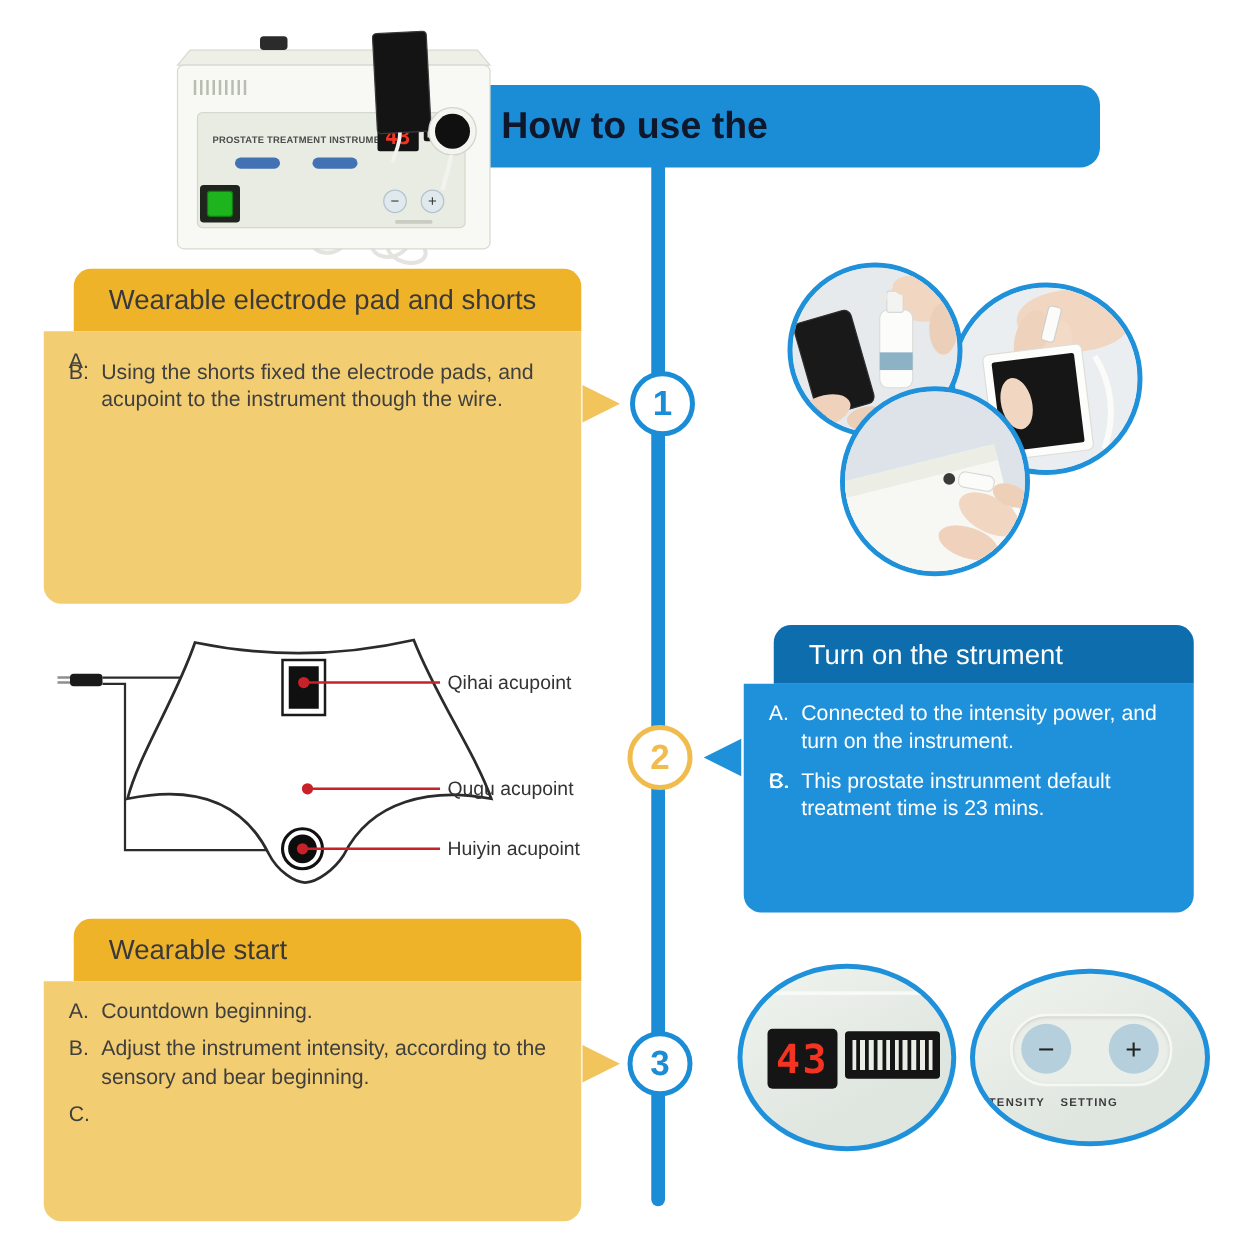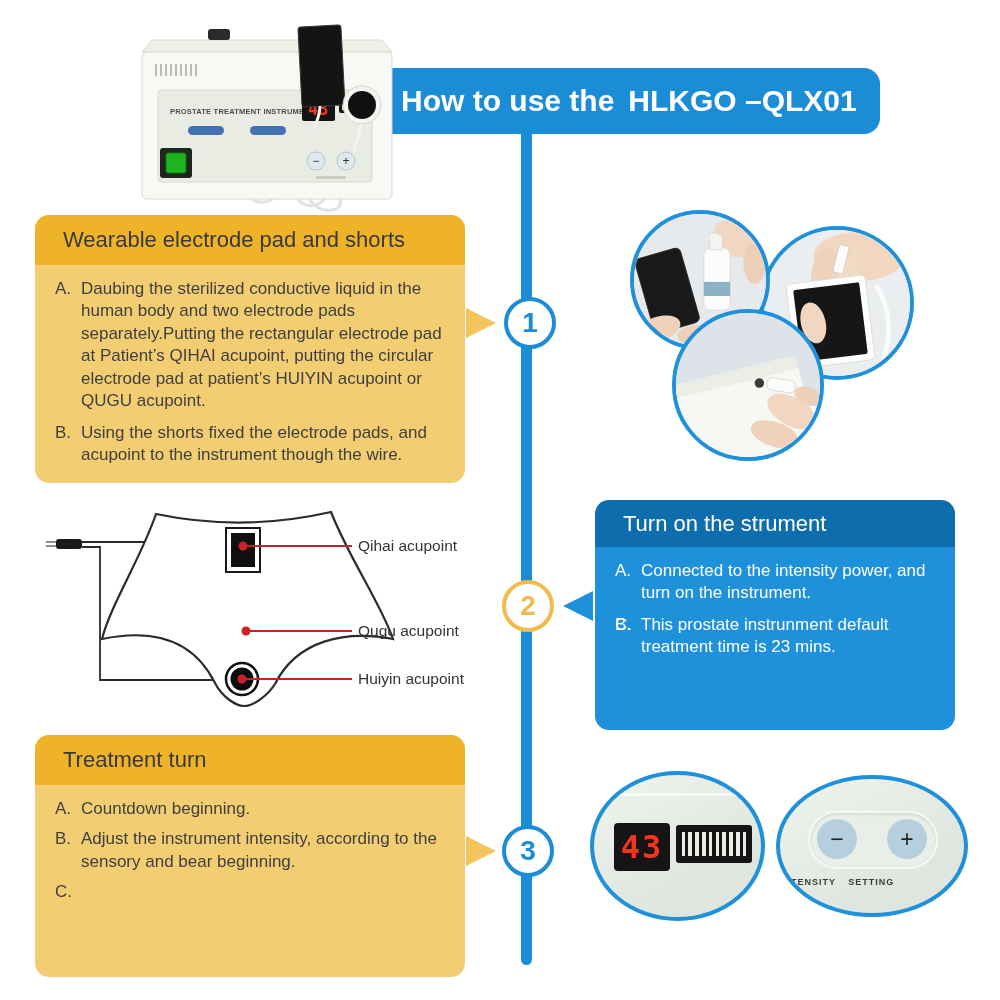--- a/index.html
+++ b/index.html
@@ -2,21 +2,21 @@
 <html><head>
 <meta charset="utf-8">
 <style>
   html,body { margin:0; padding:0; background:#fff; }
   .canvas { position:relative; width:1000px; height:1000px; background:#ffffff;
             font-family:"Liberation Sans",sans-serif; overflow:hidden; }
 
   
   .banner { position:absolute; left:345px; top:68px; width:535px; height:66px;
             background:#1b8cd6; border-radius:16px; display:flex; align-items:center;
-            gap:14px; padding-left:56px; box-sizing:border-box; color:#ffffff;
+            gap:14px; padding-left:56px; box-sizing:border-box; color:#0f172a;
             font-size:30px; font-weight:bold; z-index:2; }
 
   
   .vline { position:absolute; left:521px; top:132px; width:11px; height:833px;
            background:#1b8cd6; border-radius:0 0 6px 6px; z-index:1; }
   .step { position:absolute; width:52px; height:52px; border-radius:50%; background:#fff;
           box-sizing:border-box; border:4px solid #1b8cd6; color:#1b8cd6; z-index:6;
           display:flex; align-items:center; justify-content:center;
           font-size:28px; font-weight:bold; }
   .step.s1 { left:504px; top:297px; }
@@ -26,21 +26,21 @@
           border-top:15px solid transparent; border-bottom:15px solid transparent; }
   .tail.right { border-left:30px solid #f2c45c; }
   .tail.left  { border-right:30px solid #1f90da; }
   .t1 { left:466px; top:308px; }
   .t2 { left:563px; top:591px; }
   .t3 { left:466px; top:836px; }
 
   
   .box { position:absolute; border-radius:14px; z-index:3; }
   .box-header { height:50px; border-radius:14px 14px 0 0; display:flex; align-items:center;
-                padding-left:28px; box-sizing:border-box; font-size:22px; }
+                padding-left:28px; box-sizing:border-box; font-size:22px;margin-left:24px; }
   .box-body { border-radius:0 0 14px 14px; padding:13px 12px 0 20px; box-sizing:border-box;
               font-size:17px; line-height:1.32; }
   .yellow .box-header { background:#efb32a; color:#393939; }
   .yellow .box-body   { background:#f3cd72; color:#3f3f3f; }
   .blue .box-header { background:#0d6dad; color:#fff; font-size:22px; }
   .blue .box-body   { background:#1f90da; color:#fff; }
   .item { position:relative; padding-left:26px; margin-bottom:9px; }
   .item .lbl { position:absolute; left:0; }
 
   
@@ -82,21 +82,20 @@
   .product-photo { position:absolute; left:130px; top:12px; width:280px; height:200px; z-index:3; }
   .shorts-diagram { position:absolute; left:40px; top:498px; width:440px; height:215px; z-index:2; }
 </style>
 </head>
 <body>
 
 <div class="canvas">
 
   <div class="banner">
     <span>How to use the</span>
-    <span>HLKGO –QLX01</span>
   </div>
 
   <div class="vline"></div>
   <div class="tail right t1"></div>
   <div class="tail left t2"></div>
   <div class="tail right t3"></div>
   <div class="step s1">
       <span>1</span>
     </div>
   <div class="step s2">
@@ -162,21 +161,21 @@
       <path d="M 231,112 C 229,124 226,130 224,140" stroke="#f2f2ee" stroke-width="3.5" fill="none"></path>
     </g>
   </svg>
 
   <div class="box yellow" style="left:35px; top:215px; width:430px;">
     <div class="box-header">
       <span>Wearable electrode pad and shorts</span>
     </div>
     <div class="box-body" style="height:218px;">
       <div class="item">
-        <span class="lbl">A.</span><span>Daubing the sterilized conductive liquid in the human body and two electrode pads separately.Putting the rectangular electrode pad at Patient’s QIHAI acupoint, putting the circular electrode pad at patient’s HUIYIN acupoint or QUGU acupoint.</span>
+        <span class="lbl">A.</span>
       </div>
       <div class="item">
         <span class="lbl">B.</span><span>Using the shorts fixed the electrode pads, and acupoint to the instrument though the wire.</span>
       </div>
     </div>
   </div>
 
   <svg class="shorts-diagram" viewBox="0 0 440 215">
     <path d="M 42,44 H 109 V 83 H 200 V 74" stroke="#2b2b2b" stroke-width="1.8" fill="none"></path>
     <path d="M 42,49 H 60 V 182 H 185" stroke="#2b2b2b" stroke-width="1.8" fill="none"></path>
@@ -194,21 +193,21 @@
     <line x1="207" y1="48" x2="312" y2="48" stroke="#c82127" stroke-width="2"></line>
     <line x1="210" y1="133" x2="312" y2="133" stroke="#c82127" stroke-width="2"></line>
     <line x1="206" y1="181" x2="312" y2="181" stroke="#c82127" stroke-width="2"></line>
     <text x="318" y="53" font-size="15.5" fill="#333333">Qihai acupoint</text>
     <text x="318" y="138" font-size="15.5" fill="#333333">Qugu acupoint</text>
     <text x="318" y="186" font-size="15.5" fill="#333333">Huiyin acupoint</text>
   </svg>
 
   <div class="box yellow" style="left:35px; top:735px; width:430px;">
     <div class="box-header">
-      <span>Treatment turn</span>
+      <span>Wearable start</span>
     </div>
     <div class="box-body" style="height:192px;">
       <div class="item" style="margin-bottom:8px;">
         <span class="lbl">A.</span><span>Countdown beginning.</span>
       </div>
       <div class="item" style="margin-bottom:8px;">
         <span class="lbl">B.</span><span>Adjust the instrument intensity, according to the sensory and bear beginning.</span>
       </div>
       <div class="item" style="margin-bottom:8px;">
         <span class="lbl">C.</span>

